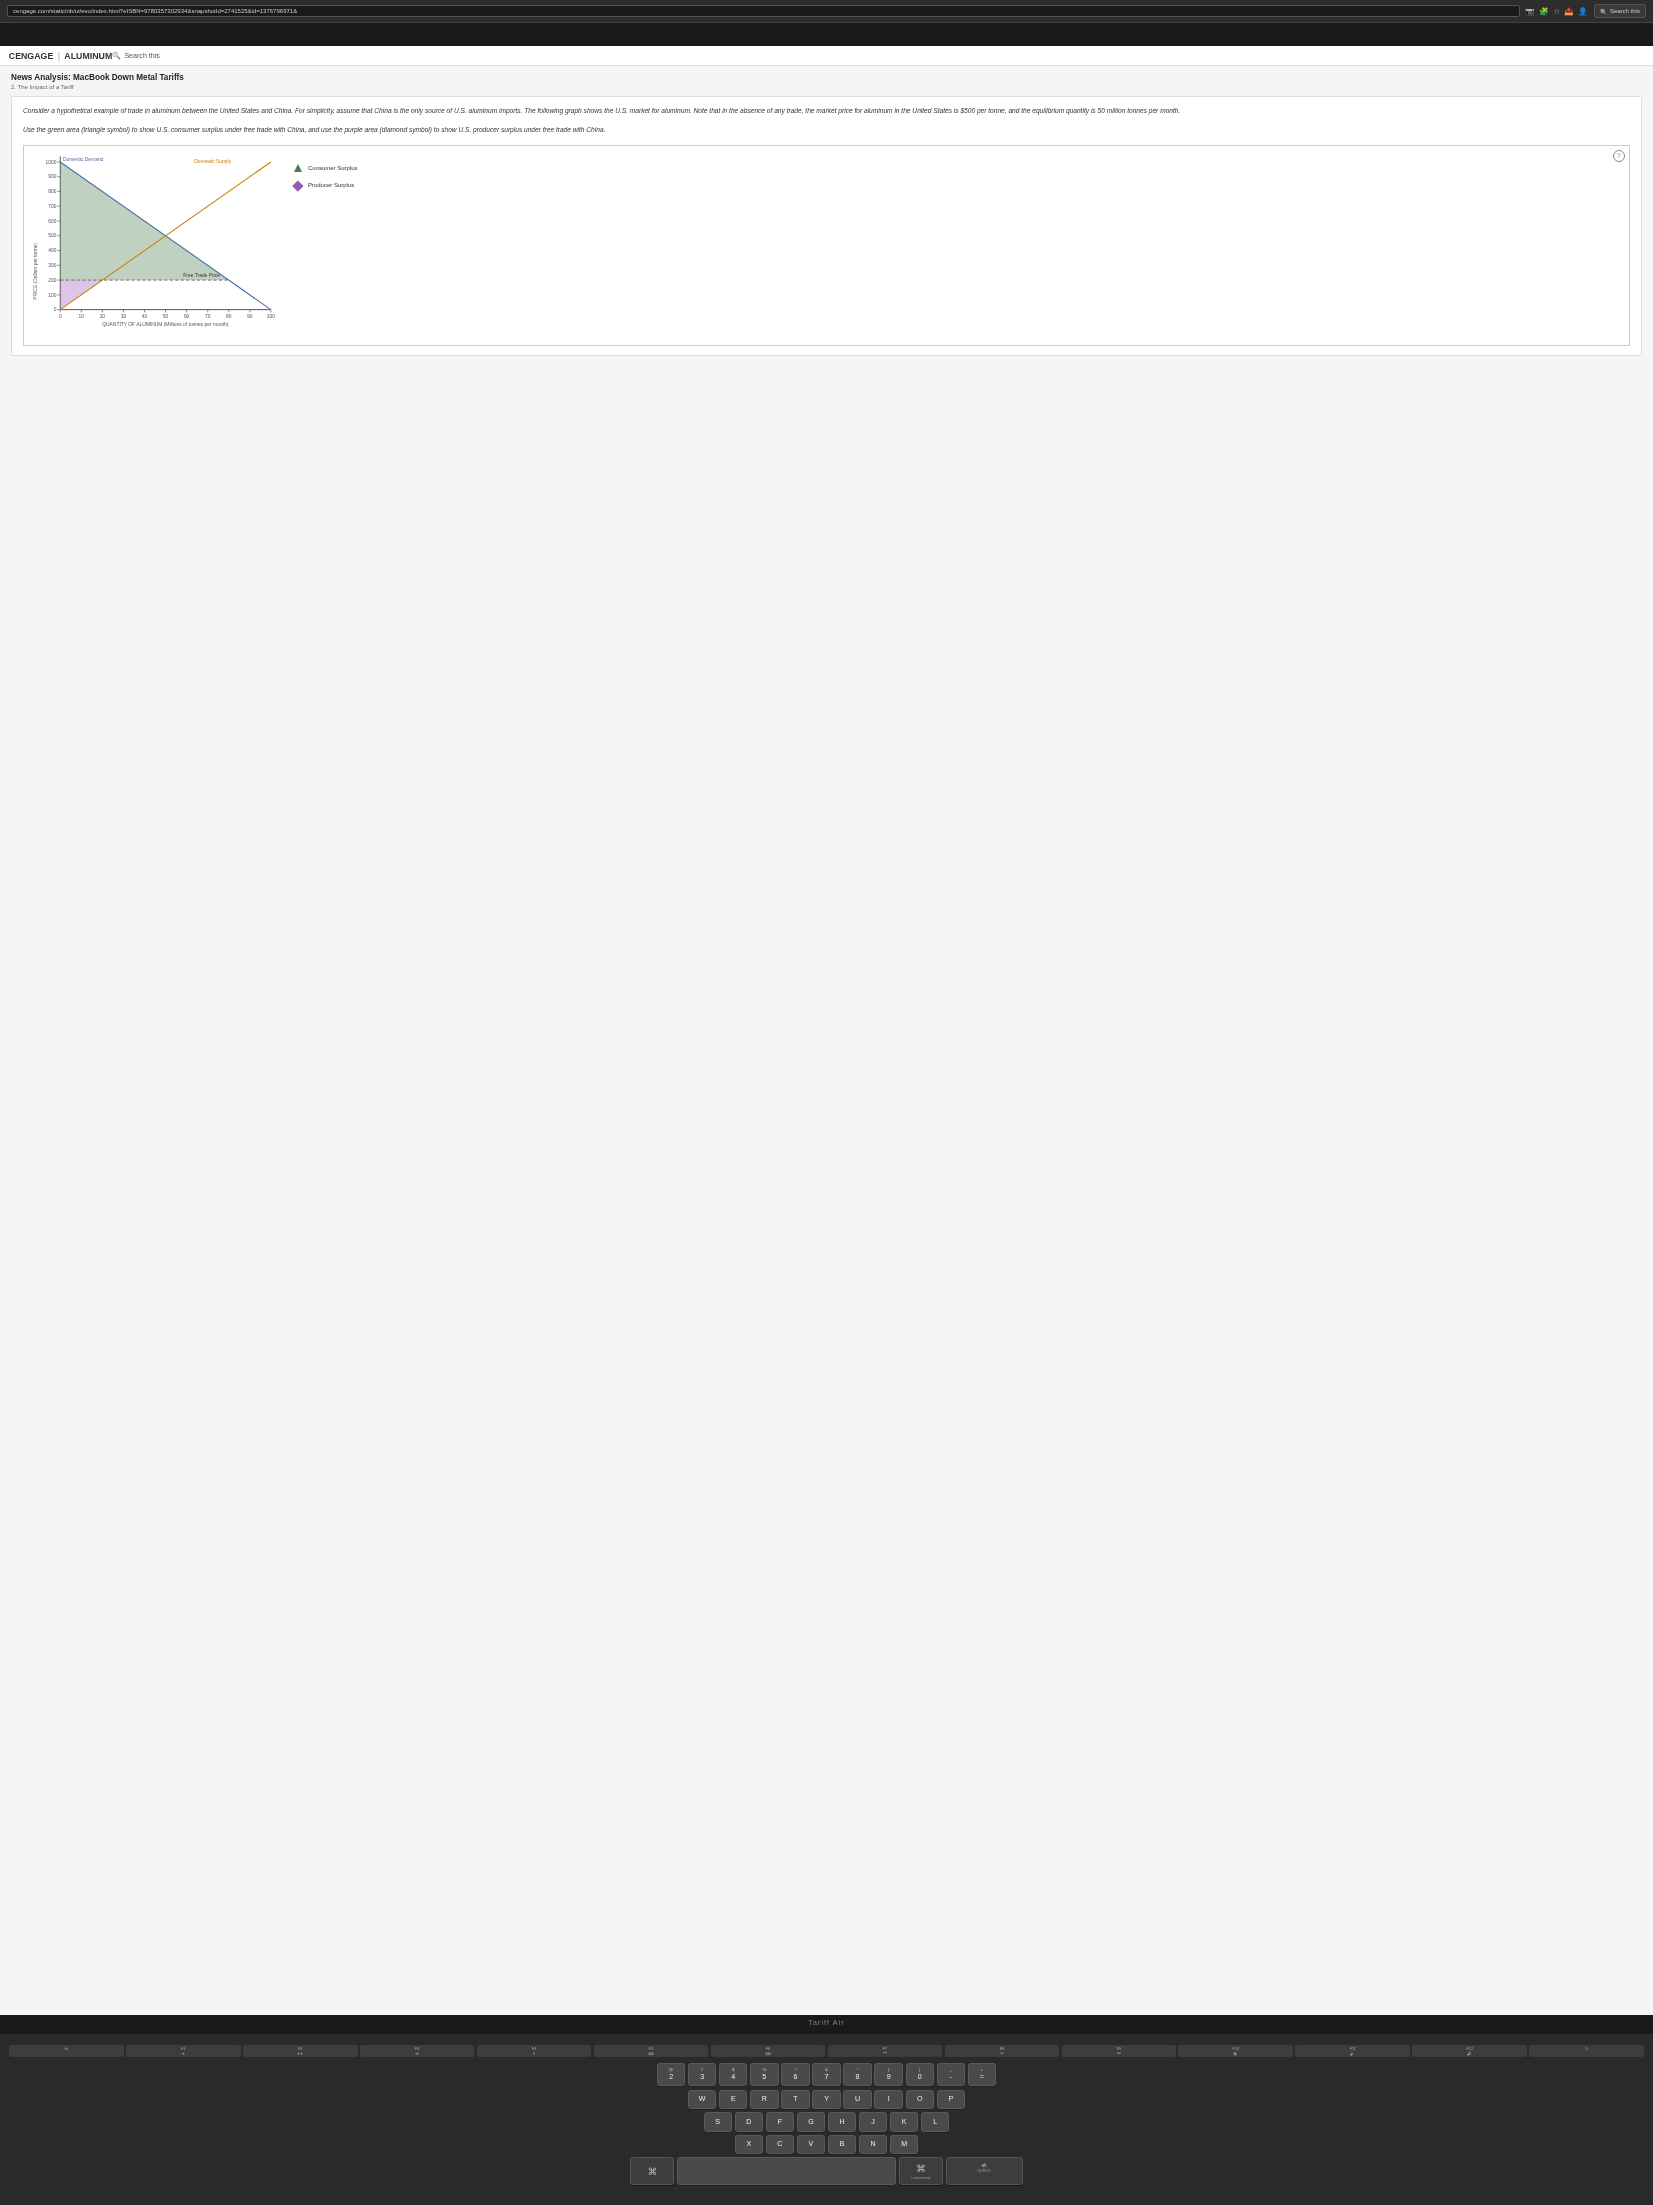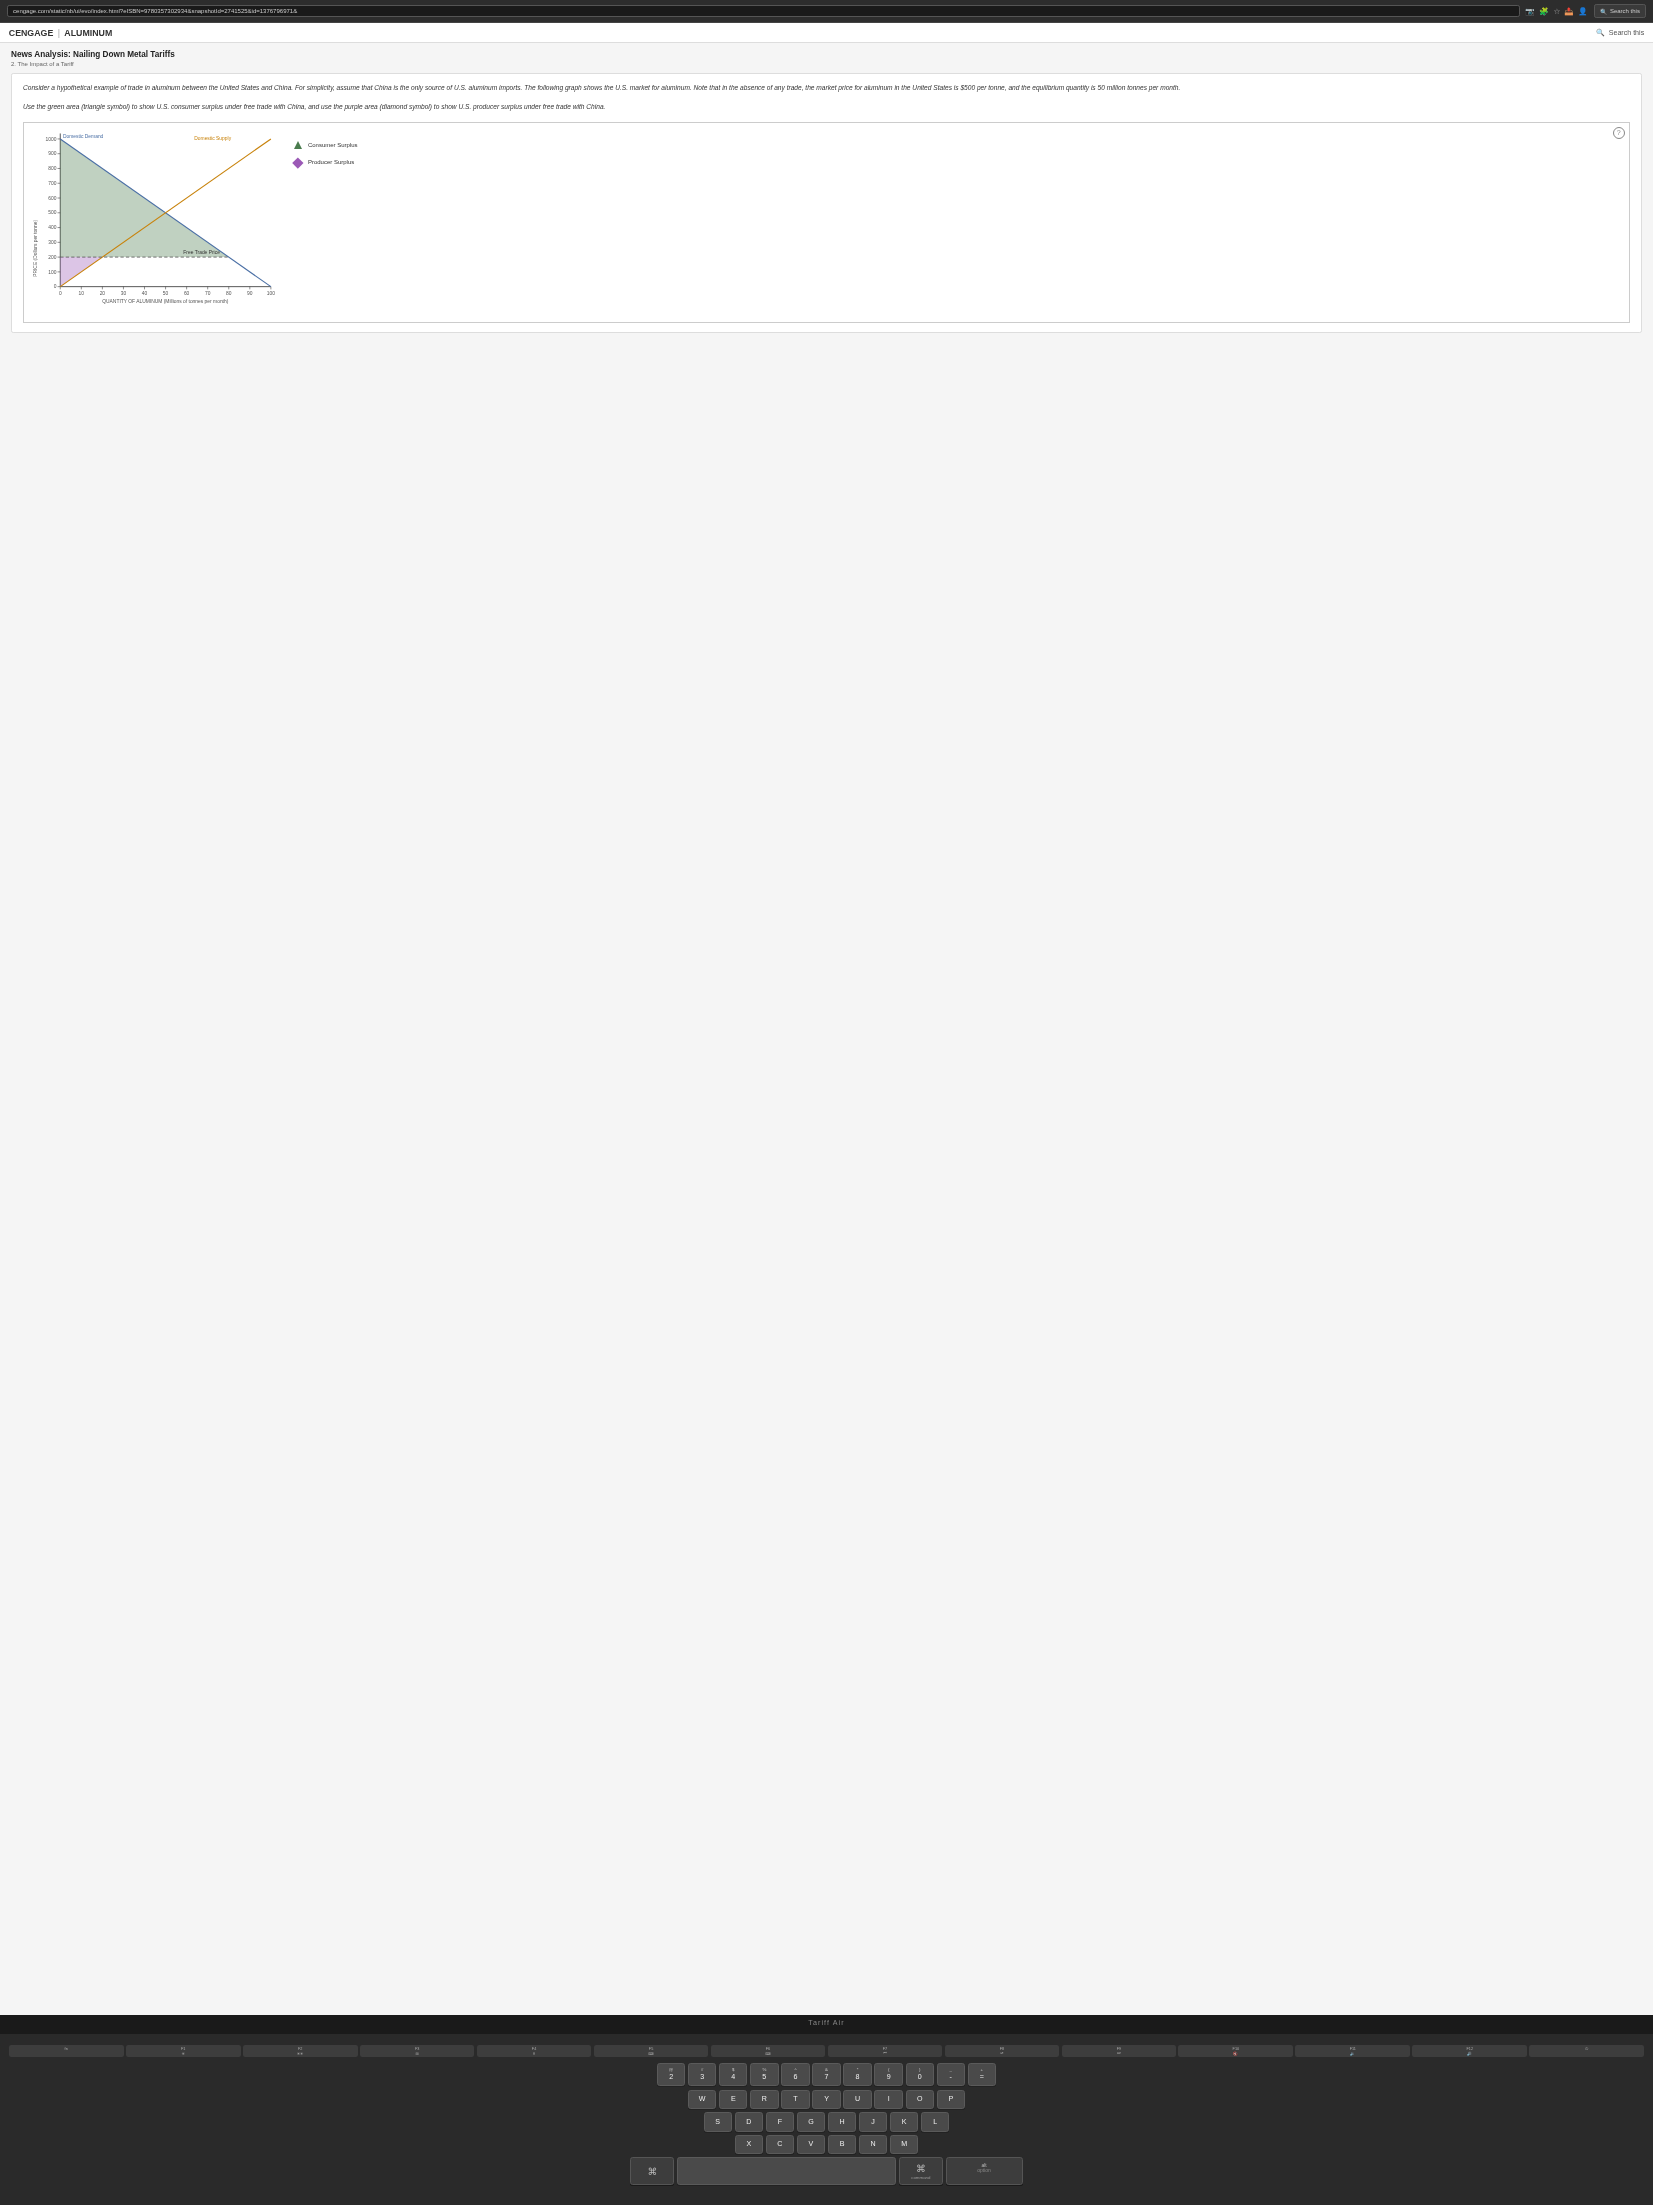--- a/index.html
+++ b/index.html
@@ -57,22 +57,23 @@
       align-items: center;
       gap: 2.2px;
     }
 
     
     .cengage-header {
       background: #fff;
       padding: 4.4px 8.8px;
       display: flex;
       align-items: center;
-      justify-content: space-between;
+      justify-content: flex-start;
       border-bottom: 0.5px solid #ddd;
+      margin-top: 23px;
     }
 
     .cengage-logo {
       display: flex;
       align-items: center;
       gap: 4.4px;
       font-size: 8.8px;
       font-weight: 600;
       color: #333;
     }
@@ -366,21 +367,21 @@
     <span class="separator">|</span>
     <span>ALUMINUM</span>
   </div>
   <div class="search-area">
     <span>🔍</span>
     <span>Search this</span>
   </div>
 </div>
 
 <div class="content-area">
-  <div class="page-title">News Analysis: Nailing Down Metal Tariffs</div>
+  <div class="page-title">News Analysis: MacBook Down Metal Tariffs</div>
   <div class="page-subtitle">2. The Impact of a Tariff</div>
 
   <div class="content-card">
     <p class="intro-text">Consider a hypothetical example of trade in aluminum between the United States and China. For simplicity, assume that China is the only source of U.S. aluminum imports. The following graph shows the U.S. market for aluminum. Note that in the absence of any trade, the market price for aluminum in the United States is $500 per tonne, and the equilibrium quantity is 50 million tonnes per month.</p>
     <p class="instruction-text">Use the green area (triangle symbol) to show U.S. consumer surplus under free trade with China, and use the purple area (diamond symbol) to show U.S. producer surplus under free trade with China.</p>
 
     <div class="graph-container">
       <div class="help-icon">?</div>
       <div class="graph-wrapper">
         <div class="graph-svg-area">

